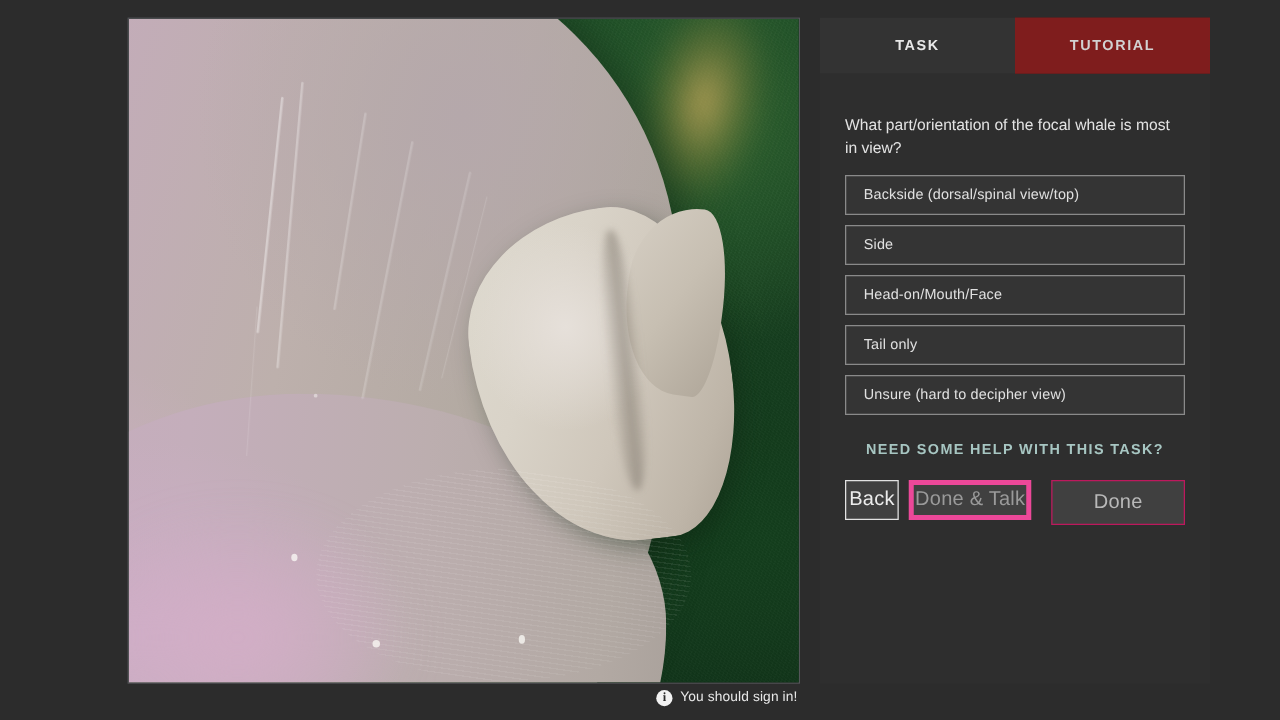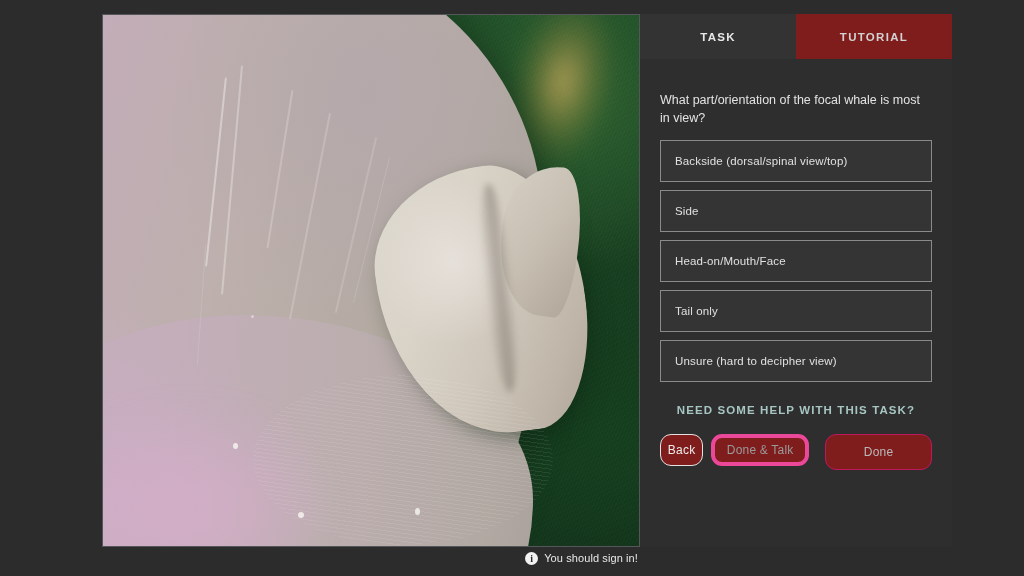--- a/index.html
+++ b/index.html
@@ -193,21 +193,21 @@
     font-size: 10px;
     font-weight: bold;
     line-height: 13px;
     text-align: center;
     font-family: "Liberation Serif", serif;
   }
 
   
   .panel {
     position: absolute;
-    left: 640px;
+    left: 656px;
     top: 14px;
     width: 312px;
     height: 533px;
     background: #2e2e2e;
     box-sizing: border-box;
   }
   .tabs {
     display: flex;
     height: 45px;
     background: #262626;
@@ -238,21 +238,21 @@
     font-size: 12.5px;
     line-height: 1.45;
     margin: 16px 0 13px 0;
   }
   .options {
     display: flex;
     flex-direction: column;
     gap: 8px;
   }
   .option {
-    height: 42px;
+    height: 32px;
     display: flex;
     align-items: center;
     padding: 0 14px;
     box-sizing: border-box;
     border: 1px solid #8a8a8a;
     background: #343434;
     color: #e0e0e0;
     font-size: 11.5px;
     letter-spacing: .15px;
     cursor: pointer;
@@ -276,26 +276,25 @@
     gap: 8px;
     margin-top: 18px;
     align-items: stretch;
   }
   .btn {
     height: 32px;
     display: flex;
     align-items: center;
     justify-content: center;
     box-sizing: border-box;
-    font-size: 12px;
+    font-size: 16px;
     cursor: pointer;
     user-select: none;
-    background: #7f1d1d;
+    background: #404040;
     letter-spacing: .2px;
-    border-radius: 11px;
   }
   .btn-back {
     width: 46px;
     border: 1px solid #e2e2e2;
     color: #ececec;
   }
   .btn-talk {
     width: 104px;
     border: 4px solid #ec4899;
     color: #9a9a9a;

